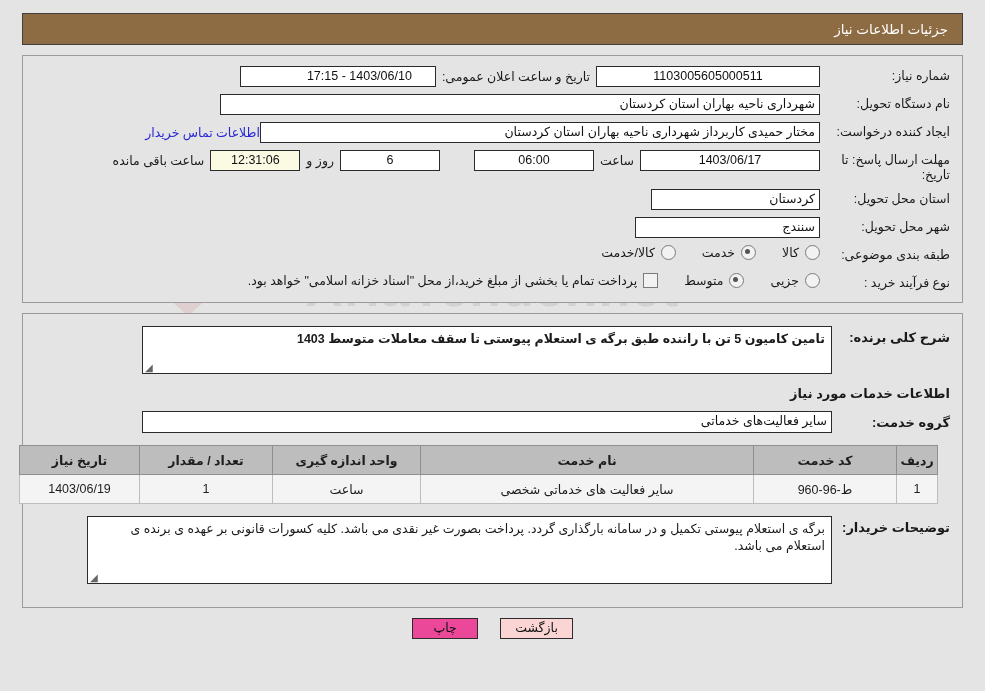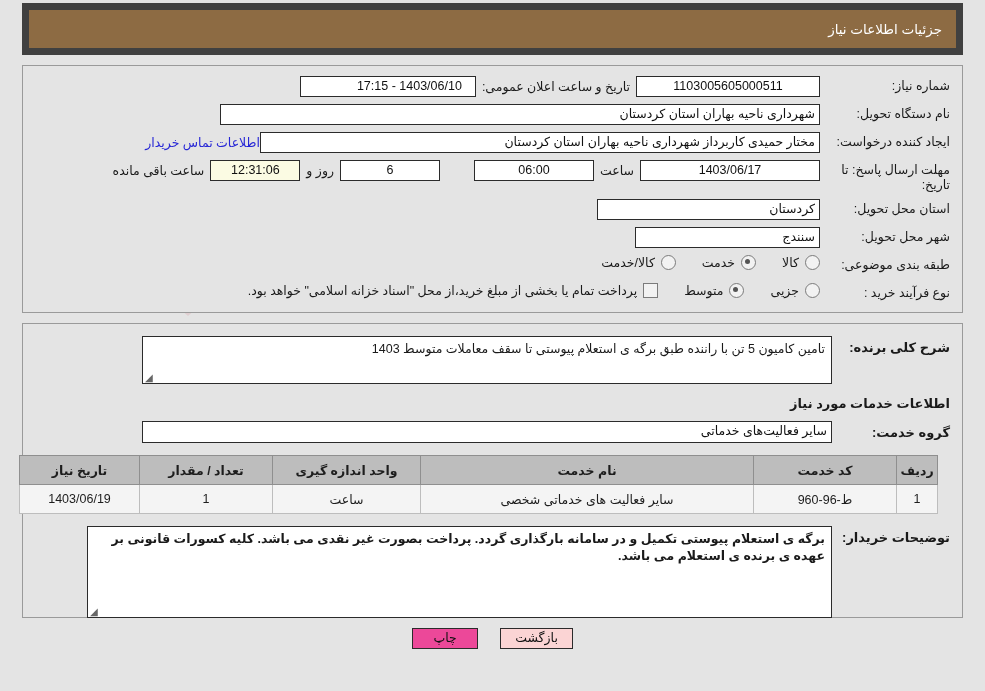--- a/index.html
+++ b/index.html
@@ -52,24 +52,24 @@
     position:absolute;left:590px;top:236px;
     font-size:64px;font-weight:bold;
     color:rgba(150,150,150,.17);
     direction:ltr;
   }
 
   .layer{position:relative;z-index:1;}
 
   
   #page-header{
-    margin:3px 22px 0 22px;
-    height:52px;
+    margin:13px 22px 0 22px;
+    height:32px;
     background:#8d6b43;
-    border:7px solid #404040;
+    border:1px solid #404040;
     box-sizing:border-box;
     display:flex;
     align-items:center;
     justify-content:flex-start;
     padding:0 14px;
   }
   #page-header .title{
     color:#ffffff;
     font-size:13.5px;
   }
@@ -123,30 +123,30 @@
   .link{
     color:#2626d6;
     font-size:12.5px;
     padding-top:3px;
     white-space:nowrap;
     cursor:pointer;
   }
   .highlight{background:#fbfbe3;}
 
   
-  .w-need-no{width:184px;}
+  .w-need-no{width:224px;}
   .w-org{width:600px;}
   .w-creator{width:560px;}
   .w-date{width:180px;}
   .w-hour{width:120px;}
   .w-days{width:100px;}
   .w-count{width:90px;}
-  .w-prov{width:223px;padding-left:48px;}
+  .w-prov{width:169px;padding-left:48px;}
   .w-city{width:185px;}
-  .w-announce{width:176px;padding-left:47px;}
+  .w-announce{width:196px;padding-left:47px;}
 
   
   .radio-row{display:flex;align-items:center;}
   .radio-opt{
     display:flex;align-items:center;
     margin-left:26px;
     white-space:nowrap;
   }
   .radio{
     width:13px;height:13px;
@@ -201,22 +201,22 @@
   }
   .ta .grip{
     position:absolute;
     left:2px;bottom:1px;
     width:9px;height:9px;
     color:#666;
     font-size:10px;
     line-height:9px;
     transform:scaleX(-1);
   }
-  #ta-summary{width:690px;height:48px;}
-  #ta-notes{width:745px;height:92px;font-weight:bold;}
+  #ta-summary{width:690px;height:48px;font-weight:bold;}
+  #ta-notes{width:745px;height:68px;}
 
   .section-title{
     font-weight:bold;
     font-size:13px;
     margin:12px 0 10px 0;
     text-align:right;
     padding-right:0;
   }
 
   .grp-row{display:flex;align-items:center;margin-bottom:12px;}

